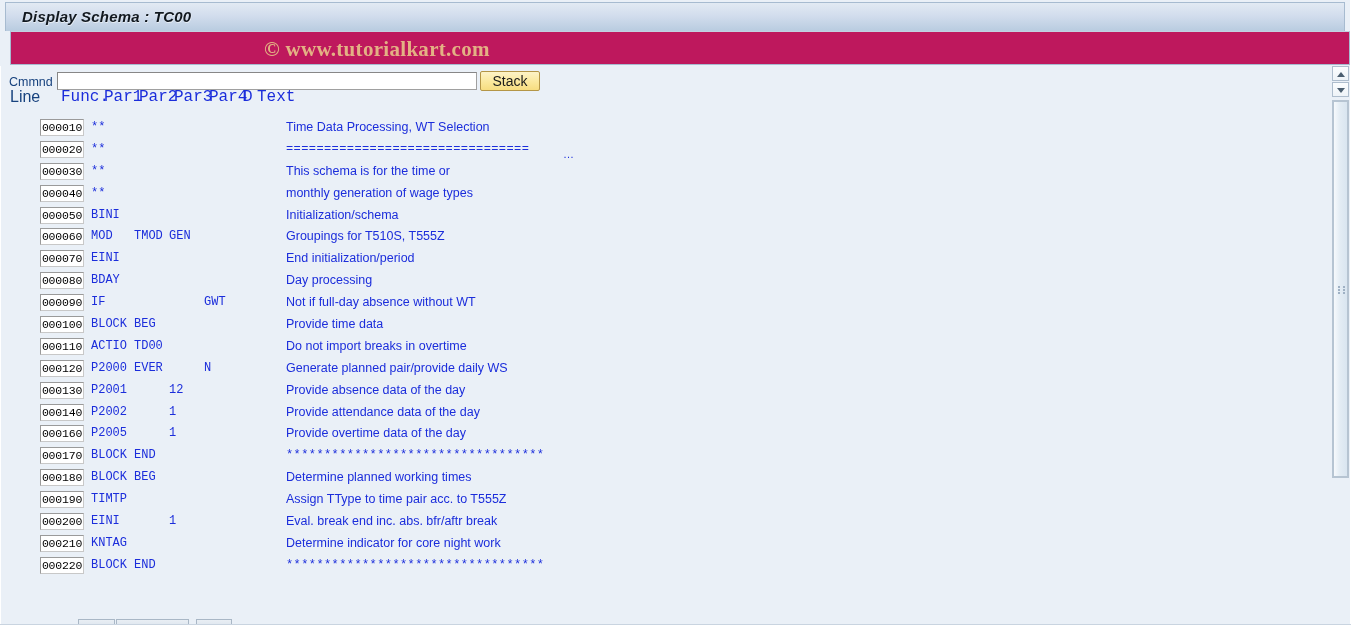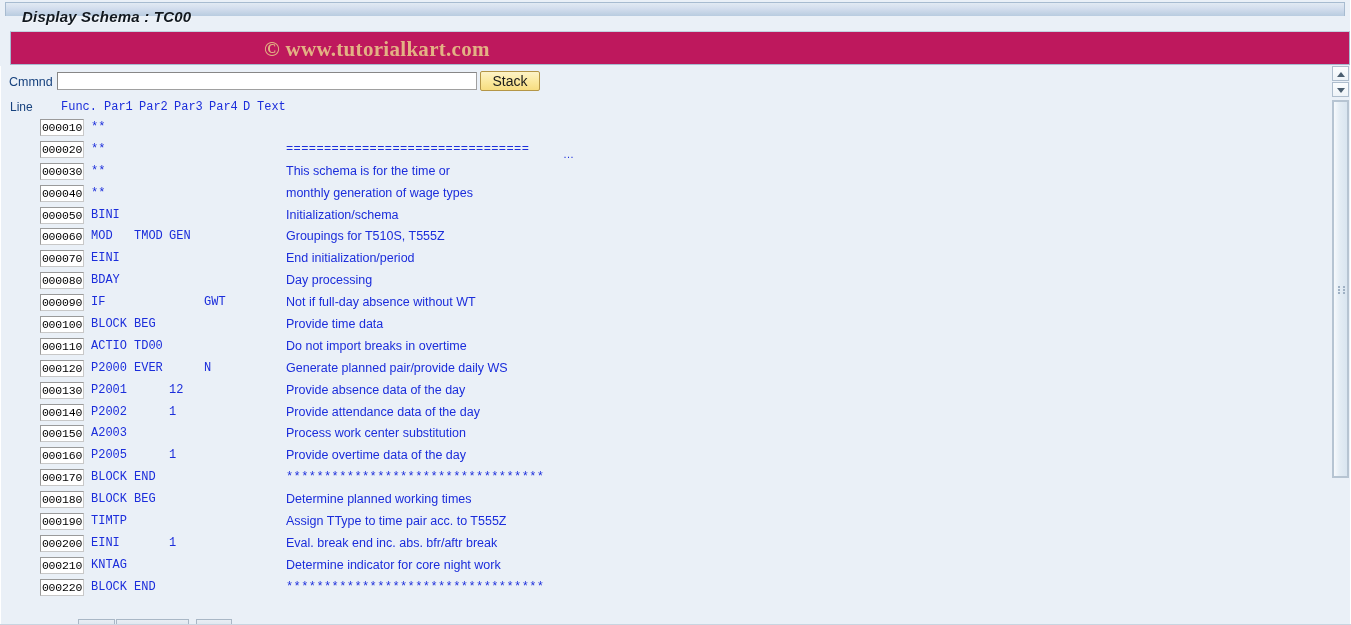--- a/index.html
+++ b/index.html
@@ -21,21 +21,21 @@
     background: #eaf0f7;
     box-sizing: border-box;
   }
 
   
   .titlebar {
     position: absolute;
     left: 5px;
     top: 2px;
     width: 1340px;
-    height: 14px;
+    height: 29px;
     background: linear-gradient(to bottom, #e2eaf3 0%, #d2dded 45%, #b9cce0 99%);
     border: 1px solid #a7bbd0;
     border-bottom: none;
     box-sizing: border-box;
   }
   .titlebar-text {
     position: absolute;
     left: 16px;
     top: 5px;
     font-size: 15px;
@@ -119,25 +119,25 @@
     color: #1b1b1b;
     cursor: pointer;
     padding: 0;
     line-height: 18px;
   }
 
   
   .col-header {
     position: absolute;
     left: 0;
-    top: 100px;
+    top: 88px;
     width: 1320px;
     height: 16px;
     font-family: "Liberation Mono", monospace;
-    font-size: 12px;
+    font-size: 16px;
     color: #1b2ddb;
   }
   .col-header .ch {
     position: absolute;
     top: 0;
     white-space: nowrap;
   }
   .ch-line  { left: 10px;  font-family: "Liberation Sans", sans-serif; color:#17427e; }
   .ch-func  { left: 61px;  }
   .ch-par1  { left: 104px; }
@@ -323,20 +323,21 @@
     <span class="ch ch-par3">Par3</span>
     <span class="ch ch-par4">Par4</span>
     <span class="ch ch-d">D</span>
     <span class="ch ch-text">Text</span>
   </div>
 
   <div class="rows" id="rows-container">
       <div class="row">
         <div class="linebox">000010</div>
         <span class="cell c-func">**</span>
+        <span class="cell c-text">Time Data Processing, WT Selection</span>
       </div>
       <div class="row">
         <div class="linebox">000020</div>
         <span class="cell c-func">**</span>
         <span class="cell c-text sym">================================</span>
         <span class="cell ellip" style="left: 533px; top: 6px;">…</span>
       </div>
       <div class="row">
         <div class="linebox">000030</div>
         <span class="cell c-func">**</span>
@@ -398,25 +399,20 @@
         <div class="linebox">000130</div>
         <span class="cell c-func">P2001</span>
         <span class="cell c-p2">12</span>
         <span class="cell c-text">Provide absence data of the day</span>
       </div>
       <div class="row">
         <div class="linebox">000140</div>
         <span class="cell c-func">P2002</span>
         <span class="cell c-p2">1</span>
         <span class="cell c-text">Provide attendance data of the day</span>
-      </div>
-      <div class="row">
-        <div class="linebox">000150</div>
-        <span class="cell c-func">A2003</span>
-        <span class="cell c-text">Process work center substitution</span>
       </div>
       <div class="row">
         <div class="linebox">000160</div>
         <span class="cell c-func">P2005</span>
         <span class="cell c-p2">1</span>
         <span class="cell c-text">Provide overtime data of the day</span>
       </div>
       <div class="row">
         <div class="linebox">000170</div>
         <span class="cell c-func">BLOCK</span>

